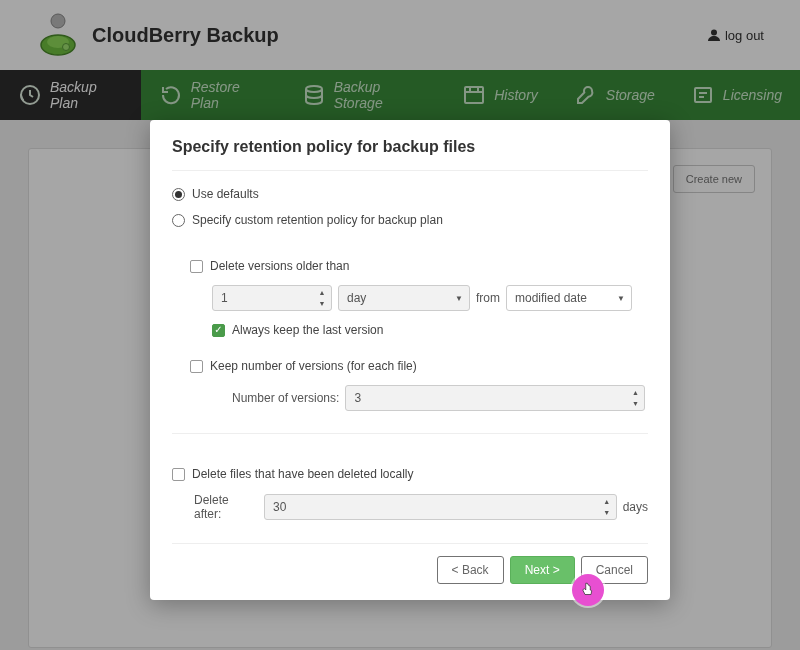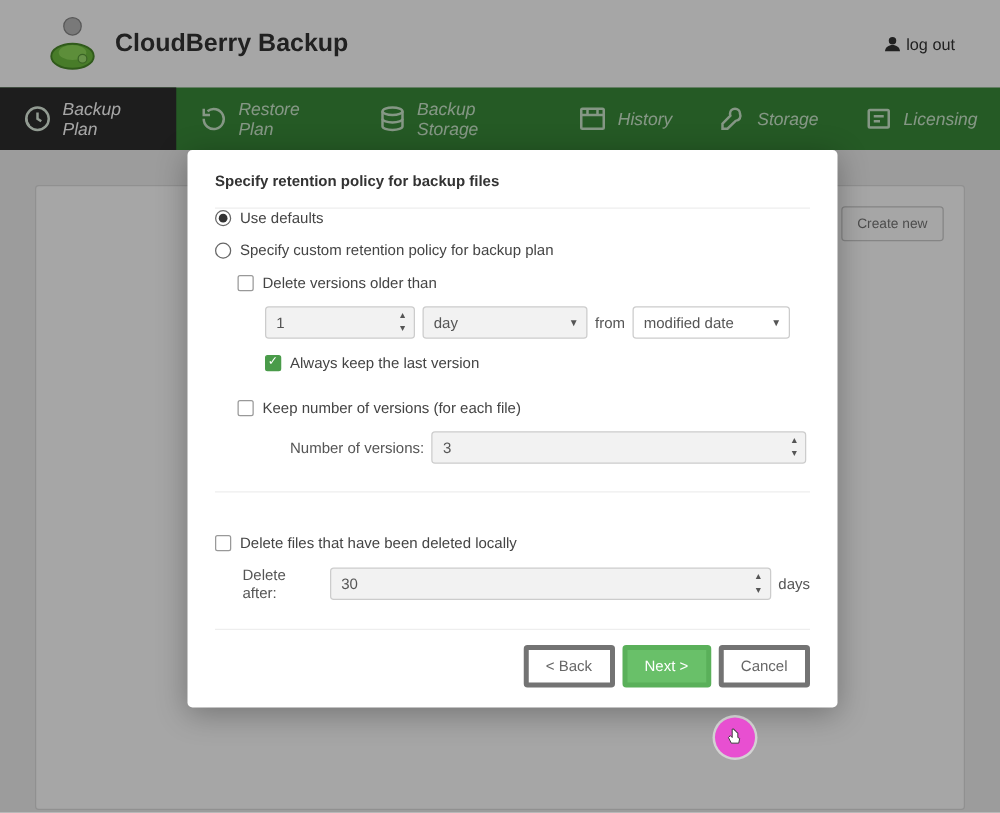--- a/index.html
+++ b/index.html
@@ -15,21 +15,21 @@
   .nav { height: 50px; background: #3a8a3a; display: flex; font-style: italic; }
   .nav-item { display: flex; align-items: center; gap: 8px; color: #cde9cd; padding: 0 18px; font-size: 14px; cursor: pointer; }
   .nav-item.active { background: #2d2d2d; color: #fff; }
   .nav-icon { width: 24px; height: 24px; display: flex; align-items: center; justify-content: center; }
 
   .content-bg { padding: 28px; }
   .panel { background: #fff; border: 1px solid #ddd; border-radius: 3px; height: 500px; position: relative; }
   .create-btn { position: absolute; right: 16px; top: 16px; border: 1px solid #ccc; background: #fff; color: #777; font-size: 11px; padding: 7px 12px; border-radius: 3px; cursor: pointer; }
 
   .modal { position: absolute; left: 150px; top: 120px; width: 520px; background: #fff; border-radius: 4px; box-shadow: 0 5px 25px rgba(0,0,0,0.3); z-index: 10; padding: 18px 22px 16px 22px; }
-  .modal-title { font-size: 12px; font-weight: bold; color: #333; padding-bottom: 14px; border-bottom: 1px solid #eee; }
+  .modal-title { font-size: 16px; font-weight: bold; color: #333; padding-bottom: 14px; border-bottom: 1px solid #eee; margin-bottom: 16px; }
 
   .radio-row, .check-row { display: flex; align-items: center; gap: 7px; font-size: 12px; color: #444; margin-bottom: 12px; }
   .radio { width: 13px; height: 13px; border: 1px solid #666; border-radius: 50%; display: inline-flex; align-items: center; justify-content: center; }
   .radio.checked::after { content: ""; width: 7px; height: 7px; background: #333; border-radius: 50%; }
   .check { width: 13px; height: 13px; border: 1px solid #999; border-radius: 2px; display: inline-flex; align-items: center; justify-content: center; background: #fff; }
   .check.checked { background: #4a9b4a; border-color: #4a9b4a; }
   .check.checked::after { content: "✓"; color: #fff; font-size: 10px; line-height: 1; }
 
   .indent1 { margin-left: 18px; }
   .indent2 { margin-left: 40px; }
@@ -37,21 +37,21 @@
   .row-inputs { display: flex; align-items: center; gap: 6px; font-size: 12px; color: #555; margin-bottom: 12px; }
   .num-input, .sel-input { height: 26px; background: #f2f2f2; border: 1px solid #ccc; border-radius: 3px; display: flex; align-items: center; padding: 0 8px; position: relative; font-size: 12px; }
   .spinner { position: absolute; right: 2px; top: 1px; bottom: 1px; width: 14px; display: flex; flex-direction: column; }
   .spinner div { flex: 1; font-size: 7px; display: flex; align-items: center; justify-content: center; color: #555; cursor: pointer; }
   .caret-down { position: absolute; right: 6px; top: 50%; transform: translateY(-50%); font-size: 8px; color: #555; }
 
   .label-sm { font-size: 12px; color: #555; }
 
   .modal-divider { border-top: 1px solid #eee; margin: 18px 0 0 0; }
   .footer { border-top: 1px solid #eee; margin-top: 22px; padding-top: 12px; display: flex; justify-content: flex-end; gap: 6px; }
-  .btn { border: 4px solid #737373; background: #fff; color: #666; font-size: 12px; padding: 6px 14px; border-radius: 3px; cursor: pointer; }
+  .btn { border: 1px solid #737373; background: #fff; color: #666; font-size: 12px; padding: 6px 14px; border-radius: 3px; cursor: pointer; }
   .btn.next { background: #69c069; border-color: #5ab05a; color: #fff; position: relative; }
 
   .cursor-ind { position: absolute; width: 32px; height: 32px; border-radius: 50%; background: #e84fd1; z-index: 20; display:flex; align-items:center; justify-content:center; box-shadow: 0 0 0 2px rgba(255,255,255,0.5); }
 </style>
 </head>
 <body>
 
 <div class="header">
   <div class="brand">
     <svg class="logo" viewBox="0 0 44 44">
@@ -142,21 +142,21 @@
 
   <div class="radio-row">
     <span class="radio checked"></span>
     <span>Use defaults</span>
   </div>
   <div class="radio-row">
     <span class="radio"></span>
     <span>Specify custom retention policy for backup plan</span>
   </div>
 
-  <div class="check-row indent1" style="margin-top:12px;">
+  <div class="check-row indent1" style="margin-top:32px;">
     <span class="check"></span>
     <span>Delete versions older than</span>
   </div>
   <div class="row-inputs indent2">
     <div class="num-input" style="width:120px;">
       <span>1</span>
       <div class="spinner">
           <div>▲</div>
           <div>▼</div>
         </div>

